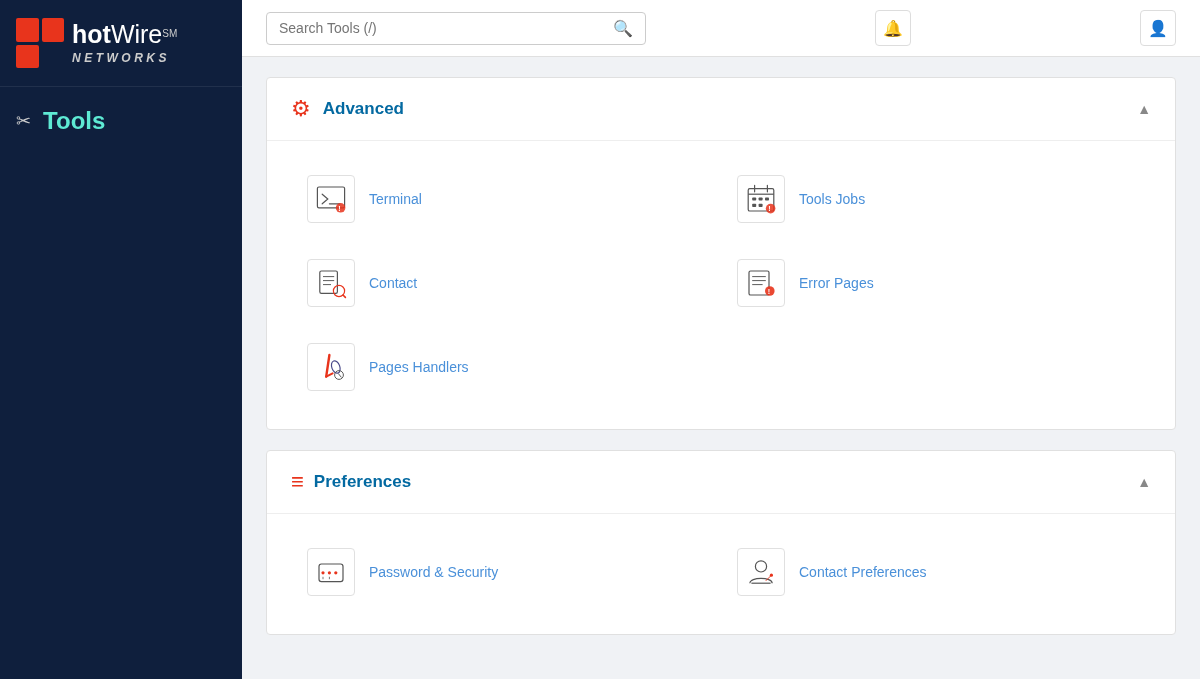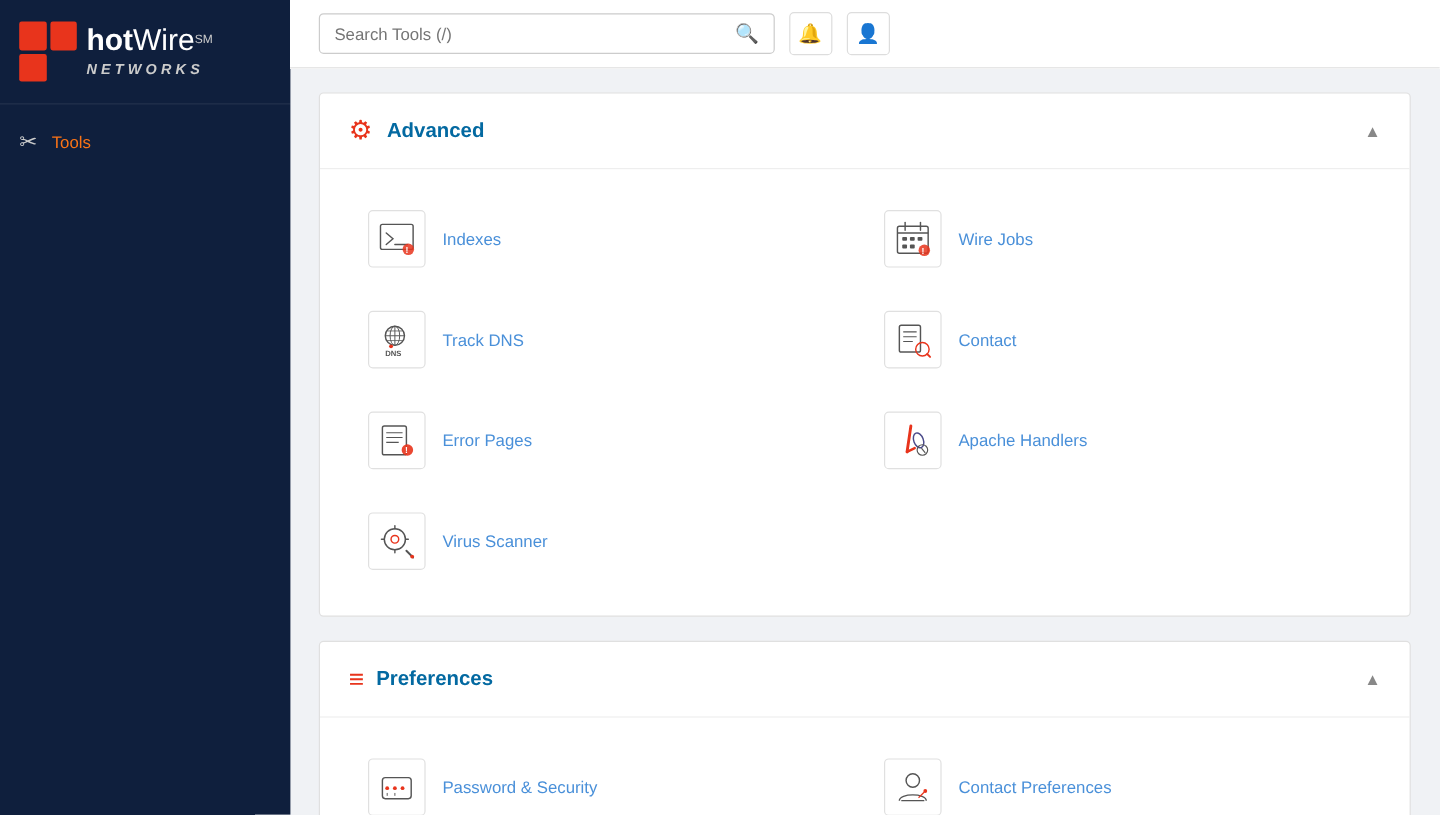--- a/index.html
+++ b/index.html
@@ -26,38 +26,38 @@
 
     .sidebar-tools {
       padding: 20px 16px;
       display: flex;
       align-items: center;
       gap: 12px;
       color: white;
       cursor: pointer;
     }
     .sidebar-tools-icon { color: #ccc; font-size: 18px; }
-    .sidebar-tools-label { font-size: 14px; font-weight: 400; color: #f97316; }
+    .sidebar-tools-label { font-size: 24px; font-weight: 700; color: #5eead4; }
 
     
     #main {
       flex: 1;
       display: flex;
       flex-direction: column;
       overflow-y: auto;
     }
 
     
     #header {
       background: white;
       border-bottom: 1px solid #e0e0e0;
       padding: 10px 24px;
       display: flex;
       align-items: center;
-      justify-content: flex-start;
+      justify-content: space-between;
       gap: 12px;
       position: sticky;
       top: 0;
       z-index: 10;
     }
     .search-box {
       display: flex;
       align-items: center;
       border: 1px solid #ccc;
       border-radius: 4px;
@@ -223,57 +223,42 @@
         <div class="tool-item">
           <div class="tool-icon-box">
             <svg viewBox="0 0 40 40">
               <rect x="3" y="5" width="34" height="26" rx="2" fill="none" stroke="#555" stroke-width="1.5"></rect>
               <polyline points="9,14 16,20 9,26" fill="none" stroke="#555" stroke-width="1.5" stroke-linecap="round"></polyline>
               <line x1="18" y1="26" x2="31" y2="26" stroke="#555" stroke-width="1.5" stroke-linecap="round"></line>
               <circle cx="32" cy="31" r="6" fill="#e8341c" opacity="0.85"></circle>
               <text x="29" y="34.5" font-size="9" fill="white" font-weight="bold">!</text>
             </svg>
           </div>
-          <span class="tool-name">Indexes</span>
+          <span class="tool-name">Terminal</span>
         </div>
 
         <div class="tool-item">
           <div class="tool-icon-box">
             <svg viewBox="0 0 40 40">
               <rect x="4" y="7" width="32" height="28" rx="2" fill="none" stroke="#555" stroke-width="1.5"></rect>
               <line x1="4" y1="14" x2="36" y2="14" stroke="#555" stroke-width="1.5"></line>
               <line x1="12" y1="3" x2="12" y2="11" stroke="#555" stroke-width="1.5" stroke-linecap="round"></line>
               <line x1="28" y1="3" x2="28" y2="11" stroke="#555" stroke-width="1.5" stroke-linecap="round"></line>
               <rect x="9" y="18" width="5" height="4" rx="1" fill="#555"></rect>
               <rect x="17" y="18" width="5" height="4" rx="1" fill="#555"></rect>
               <rect x="25" y="18" width="5" height="4" rx="1" fill="#555"></rect>
               <rect x="9" y="26" width="5" height="4" rx="1" fill="#555"></rect>
               <rect x="17" y="26" width="5" height="4" rx="1" fill="#555"></rect>
               <circle cx="32" cy="32" r="6" fill="#e8341c" opacity="0.85"></circle>
               <text x="29" y="35.5" font-size="9" fill="white" font-weight="bold">!</text>
             </svg>
           </div>
-          <span class="tool-name">Wire Jobs</span>
-        </div>
-
-        <div class="tool-item">
-          <div class="tool-icon-box">
-            <svg viewBox="0 0 40 40">
-              <circle cx="18" cy="16" r="10" fill="none" stroke="#555" stroke-width="1.5"></circle>
-              <line x1="18" y1="6" x2="18" y2="26" stroke="#555" stroke-width="1"></line>
-              <line x1="8" y1="16" x2="28" y2="16" stroke="#555" stroke-width="1"></line>
-              <ellipse cx="18" cy="16" rx="5" ry="10" fill="none" stroke="#555" stroke-width="1"></ellipse>
-              <line x1="10" y1="11" x2="26" y2="11" stroke="#555" stroke-width="0.8"></line>
-              <line x1="10" y1="21" x2="26" y2="21" stroke="#555" stroke-width="0.8"></line>
-              <text x="8" y="37" font-size="8" fill="#555" font-weight="bold">DNS</text>
-              <circle cx="14" cy="27" r="2" fill="#e8341c"></circle>
-            </svg>
-          </div>
-          <span class="tool-name">Track DNS</span>
-        </div>
+          <span class="tool-name">Tools Jobs</span>
+        </div>
+
 
         <div class="tool-item">
           <div class="tool-icon-box">
             <svg viewBox="0 0 40 40">
               <rect x="6" y="5" width="22" height="28" rx="2" fill="none" stroke="#555" stroke-width="1.5"></rect>
               <line x1="10" y1="12" x2="24" y2="12" stroke="#555" stroke-width="1.2"></line>
               <line x1="10" y1="17" x2="24" y2="17" stroke="#555" stroke-width="1.2"></line>
               <line x1="10" y1="22" x2="20" y2="22" stroke="#555" stroke-width="1.2"></line>
               <circle cx="30" cy="30" r="7" fill="none" stroke="#e8341c" stroke-width="1.5"></circle>
               <line x1="35" y1="35" x2="38" y2="38" stroke="#e8341c" stroke-width="2" stroke-linecap="round"></line>
@@ -299,39 +284,24 @@
         <div class="tool-item">
           <div class="tool-icon-box">
             <svg viewBox="0 0 40 40">
               <line x1="18" y1="5" x2="14" y2="32" stroke="#e8341c" stroke-width="3" stroke-linecap="round"></line>
               <line x1="14" y1="32" x2="22" y2="28" stroke="#e8341c" stroke-width="2.5" stroke-linecap="round"></line>
               <ellipse cx="26" cy="20" rx="5" ry="8" fill="none" stroke="#4a4a8a" stroke-width="1.5" transform="rotate(-20,26,20)"></ellipse>
               <circle cx="30" cy="30" r="5.5" fill="none" stroke="#555" stroke-width="1.2"></circle>
               <line x1="29" y1="28" x2="33" y2="33" stroke="#555" stroke-width="1.2"></line>
             </svg>
           </div>
-          <span class="tool-name">Apache Handlers</span>
-        </div>
-
-
-        <div class="tool-item">
-          <div class="tool-icon-box">
-            <svg viewBox="0 0 40 40">
-              <circle cx="18" cy="18" r="11" fill="none" stroke="#555" stroke-width="1.5"></circle>
-              <circle cx="18" cy="18" r="4" fill="none" stroke="#e8341c" stroke-width="1.5"></circle>
-              <line x1="18" y1="4" x2="18" y2="7" stroke="#555" stroke-width="1.5" stroke-linecap="round"></line>
-              <line x1="18" y1="29" x2="18" y2="32" stroke="#555" stroke-width="1.5" stroke-linecap="round"></line>
-              <line x1="4" y1="18" x2="7" y2="18" stroke="#555" stroke-width="1.5" stroke-linecap="round"></line>
-              <line x1="29" y1="18" x2="32" y2="18" stroke="#555" stroke-width="1.5" stroke-linecap="round"></line>
-              <line x1="30" y1="30" x2="37" y2="37" stroke="#555" stroke-width="2" stroke-linecap="round"></line>
-              <circle cx="36" cy="36" r="2" fill="#e8341c"></circle>
-            </svg>
-          </div>
-          <span class="tool-name">Virus Scanner</span>
-        </div>
+          <span class="tool-name">Pages Handlers</span>
+        </div>
+
+
 
       </div>
     </div>
 
     <div class="section-card">
       <div class="section-header">
         <div class="section-header-left">
           <span class="section-icon" style="font-size: 22px; letter-spacing: -2px;">≡</span>
           <span class="section-title">Preferences</span>
         </div>

